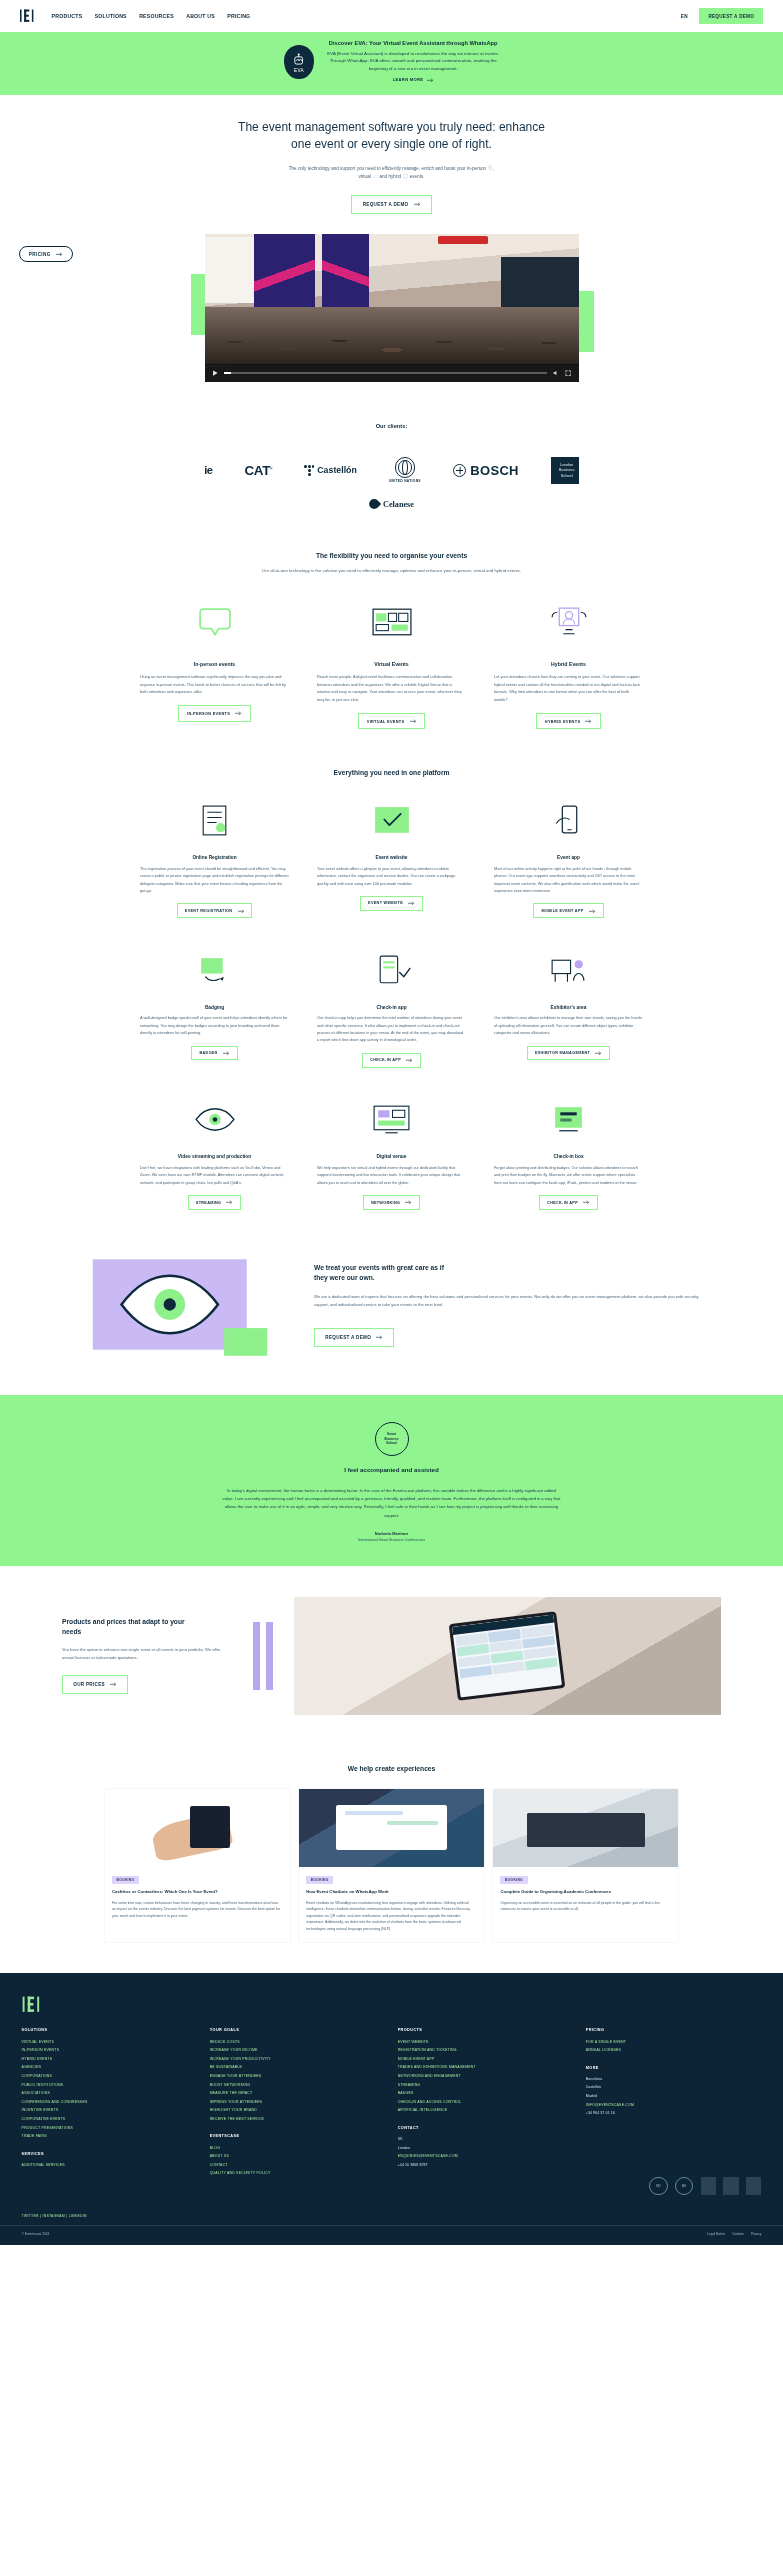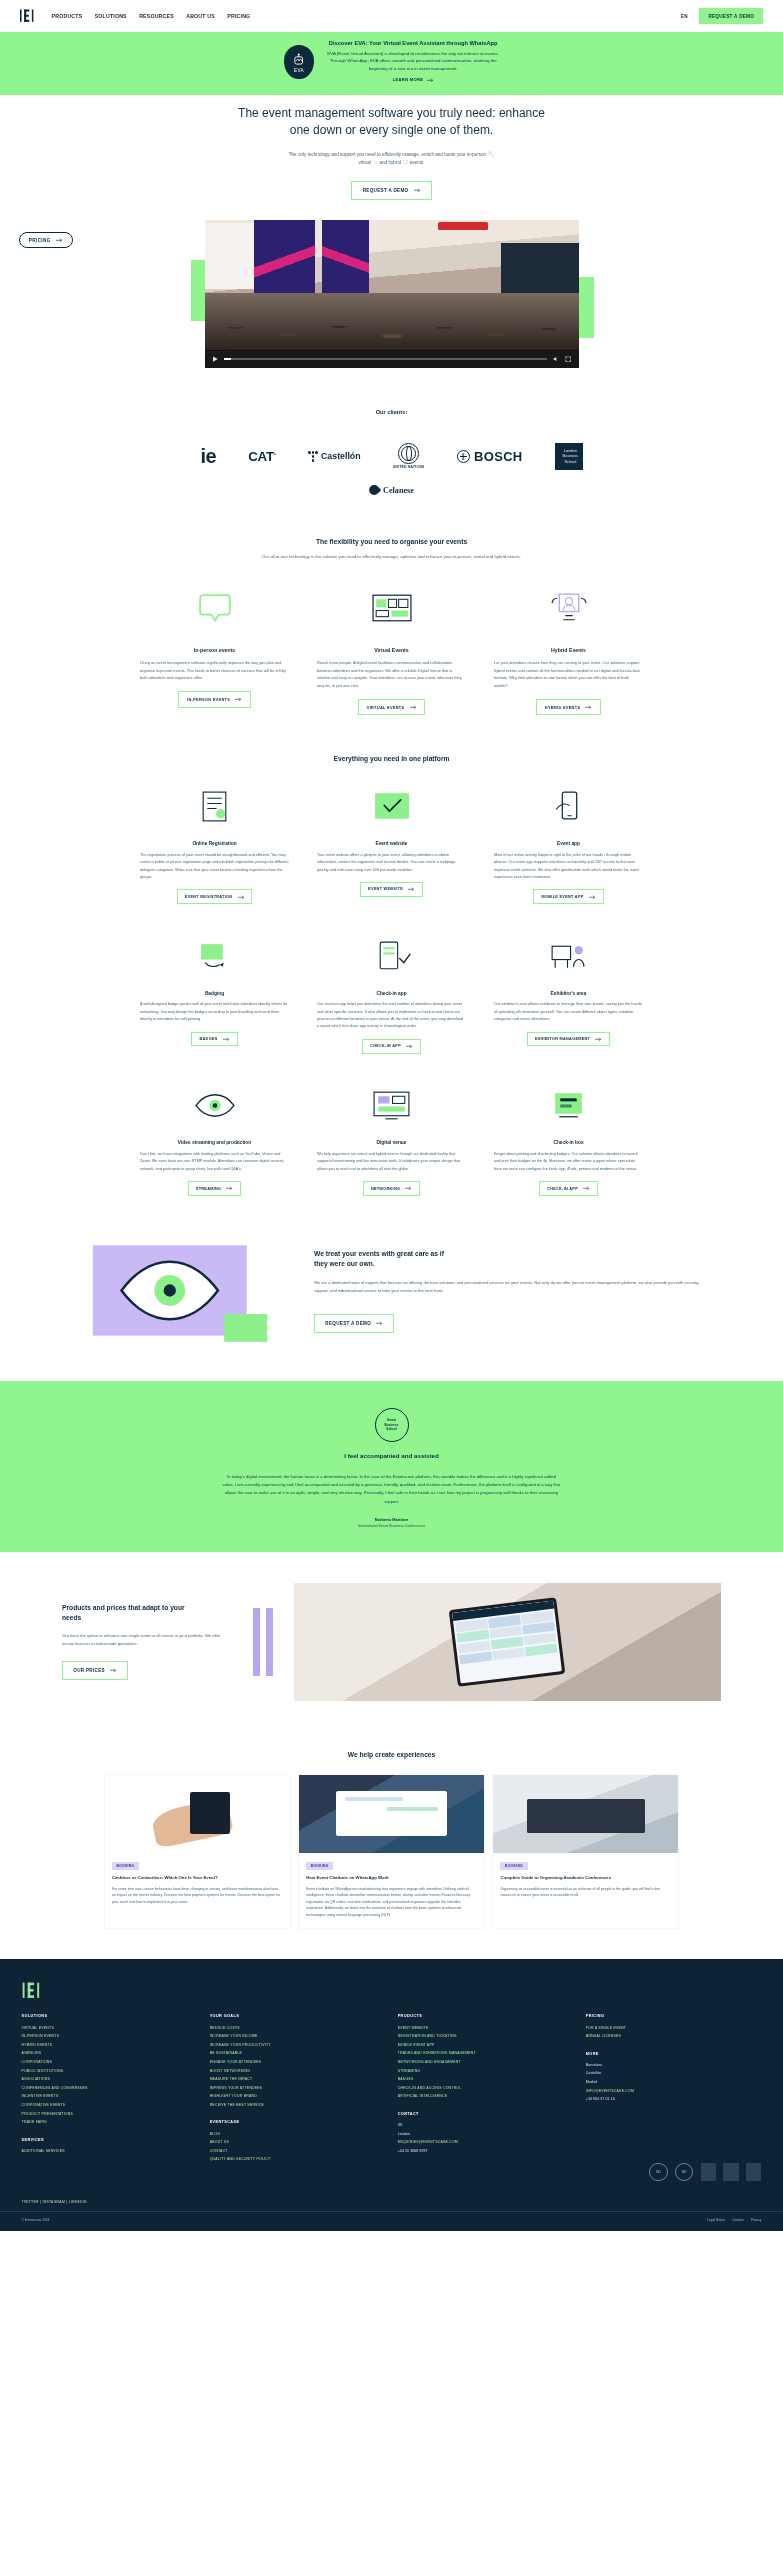--- a/index.html
+++ b/index.html
@@ -66,21 +66,21 @@
   .eva-text p{
     font-size:4.4px;line-height:1.75;color:#17394f;font-weight:400;
   }
   .eva-cta{
     margin-top:4.6px;font-size:4.1px;font-weight:700;letter-spacing:0.3px;
     color:var(--navy);display:inline-flex;align-items:center;gap:3.6px;
     cursor:pointer;text-transform:uppercase;
   }
 
   
-  .hero{text-align:center;padding:10px 0 0;}
+  .hero{text-align:center;padding:24px 0 0;}
   .hero h1{
     font-size:12px;line-height:1.45;font-weight:400;color:var(--text);
     max-width:330px;margin:0 auto;
   }
   .hero .sub{
     margin:11.3px auto 0;max-width:309px;font-size:4.6px;line-height:1.8;
     color:var(--muted);font-weight:400;
   }
   .inline-ic{display:inline-block;vertical-align:-1px;opacity:.55;margin:0 0.5px;}
   .btn-outline{
@@ -145,21 +145,21 @@
   .vid-ic{width:6.2px;height:6.2px;fill:#fff;opacity:.9;}
 
   
   .clients{text-align:center;padding:34px 0 20.6px;}
   .clients h4{font-size:5.7px;font-weight:700;color:var(--navy);}
   .client-row{
     display:flex;align-items:center;justify-content:center;gap:32px;
     margin-top:28px;flex-wrap:wrap;
   }
   .client-row.second{margin-top:15.5px;gap:0;font-family:Liberation Serif, serif;}
-  .logo-ie{font-size:20px;font-weight:700;color:var(--navy);letter-spacing:-0.5px;font-family:"Liberation Sans",sans-serif;}
+  .logo-ie{font-size:11px;font-weight:700;color:var(--navy);letter-spacing:-0.5px;font-family:"Liberation Sans",sans-serif;}
   .logo-cat{font-size:13.4px;font-weight:700;color:var(--navy);letter-spacing:-0.3px;position:relative;}
   .logo-cat sup{font-size:3.6px;vertical-align:super;}
   .logo-tel{display:flex;align-items:center;gap:3.1px;}
   .tel-dots{display:grid;grid-template-columns:repeat(3,2.6px);gap:1px;}
   .tel-dots i{width:2.6px;height:3.1px;background:var(--navy);border-radius:50%;display:block;}
   .tel-dots i.off{visibility:hidden}
   .logo-tel span{font-size:8.8px;font-weight:700;color:var(--navy);}
   .logo-un{display:flex;flex-direction:column;align-items:center;gap:1.5px;}
   .logo-un .globe{
     width:20.6px;height:20.6px;border:0.8px solid var(--navy);border-radius:50%;
@@ -369,21 +369,21 @@
         <svg class="arrow" viewBox="0 0 16 10">
           <path d="M0 5h13M9.5 1l4 4-4 4" fill="none" stroke="#0d2a3d" stroke-width="1.4"></path>
         </svg>
       </div>
     </div>
   </section>
 
   <section class="hero">
     <h1>
       <span>The event management software you truly need: enhance</span><br>
-      <span>one down or every single one of them.</span>
+      <span>one event or every single one of right.</span>
     </h1>
     <p class="sub">
       <span>The only technology and support you need to efficiently manage, enrich and boost your in-person</span>
       <svg class="inline-ic" width="4.6" height="5.7" viewBox="0 0 12 14">
         <path d="M6 .8c-2.6 0-4.6 2-4.6 4.5C1.4 8.8 6 13.3 6 13.3s4.6-4.5 4.6-8c0-2.5-2-4.5-4.6-4.5z" fill="none" stroke="#6b7f8e"></path>
         <circle cx="6" cy="5.2" r="1.6" fill="none" stroke="#6b7f8e"></circle>
       </svg>,<br>
       <span>virtual</span>
       <svg class="inline-ic" width="5.2" height="5.2" viewBox="0 0 14 14">
         <path d="M3.6 10.5h6.9a2.6 2.6 0 0 0 0-5.2 3.7 3.7 0 0 0-7.1 1 2.2 2.2 0 0 0 .2 4.2z" fill="none" stroke="#9b8fd6"></path>

